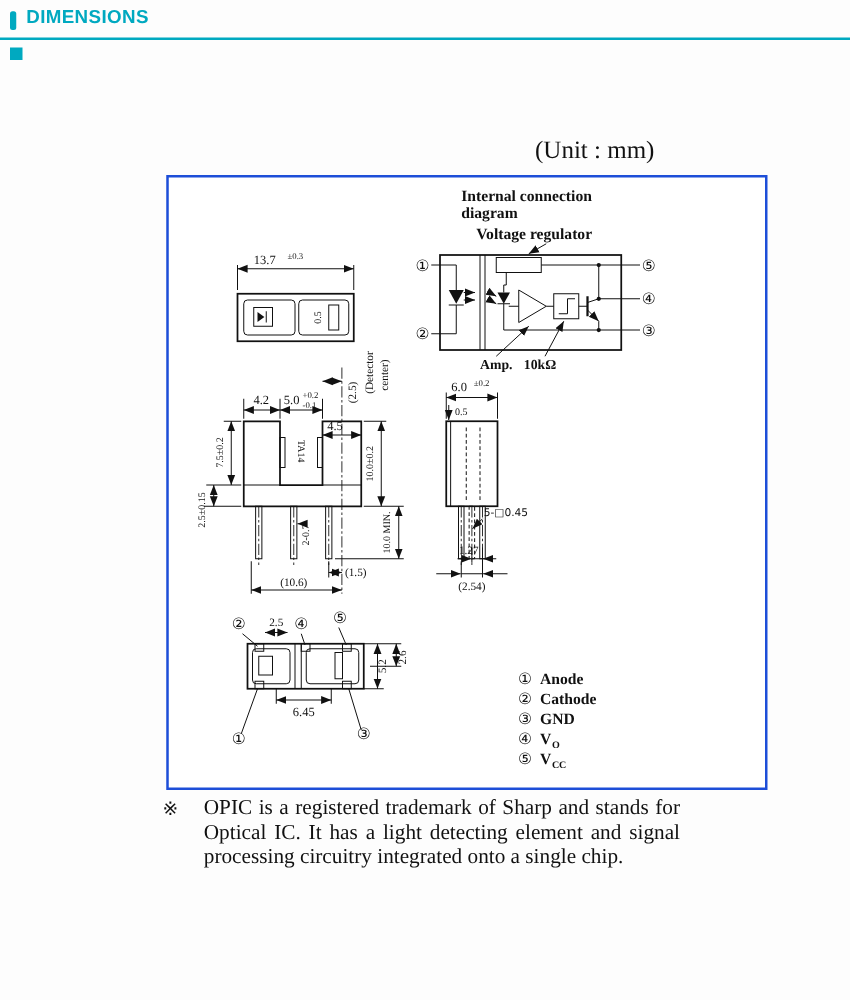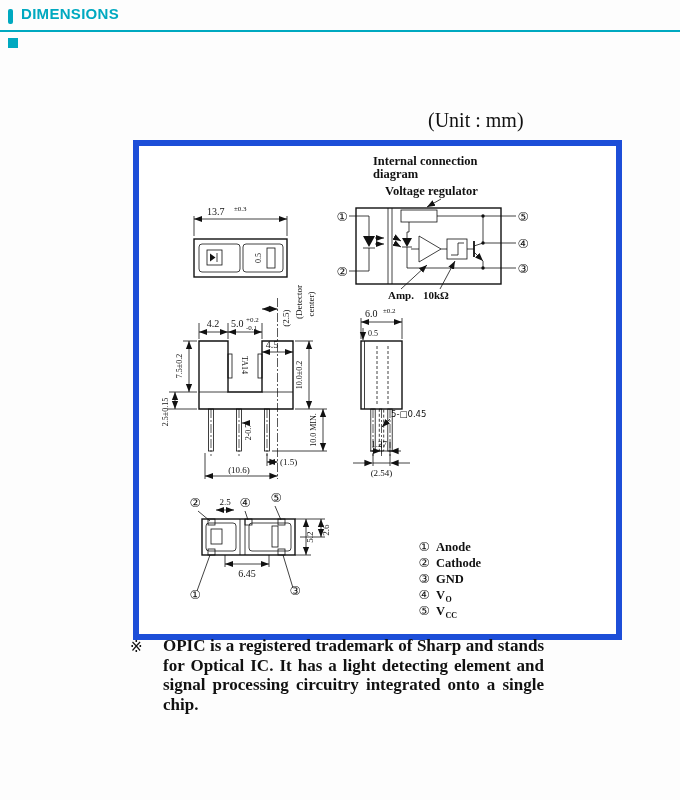--- a/index.html
+++ b/index.html
@@ -7,25 +7,25 @@
     width:680px;height:800px;position:relative;background:#fdfdfd;
     font-family:"Liberation Serif",serif;color:#111;overflow:hidden;
   }
   .accent-bar{position:absolute;left:8px;top:9px;width:5px;height:15px;border-radius:2px;}
   .page-title{position:absolute;left:21px;top:5px;margin:0;
     font:bold 15px "Liberation Sans",sans-serif;letter-spacing:.3px;}
   .header-rule{position:absolute;left:0;top:30px;width:680px;height:2px;}
   .sub-marker{position:absolute;left:8px;top:38px;width:10px;height:10px;}
   .unit-note{position:absolute;left:428px;top:109px;font-size:20px;}
   .drawing-box{position:absolute;left:133px;top:140px;width:477px;height:488px;
-    border:6px solid #1d4ed8;background:#fff;}
+    border:2px solid #1d4ed8;background:#fff;}
   .drawing-box svg{position:absolute;left:0;top:0;}
   .footnote{position:absolute;left:130px;top:636px;width:414px;}
   .fn-marker{position:absolute;left:0;top:2px;font:15px "DejaVu Sans",sans-serif;}
-  .fn-text{margin:0 0 0 33px;font-size:17px;line-height:19.5px;text-align:justify;font-weight:bold;}
+  .fn-text{margin:0 0 0 33px;font-size:17px;line-height:19.5px;text-align:justify;}
 
   
   .out{fill:none;stroke:#111;stroke-width:1.4px;}
   .thin{fill:none;stroke:#111;stroke-width:.8px;}
   .dim{fill:none;stroke:#111;stroke-width:.8px;marker-start:url(#arr);marker-end:url(#arr);}
   .dime{fill:none;stroke:#111;stroke-width:.8px;marker-end:url(#arr);}
   .dash{stroke-dasharray:3 2;}
   .cl{fill:none;stroke:#111;stroke-width:.7px;stroke-dasharray:9 2 2 2;}
   text{fill:#111;font-family:"Liberation Serif",serif;}
   .t7{font-size:7px}.t8{font-size:8px}.t9{font-size:9px}.t10{font-size:10px}.t11{font-size:11px}

